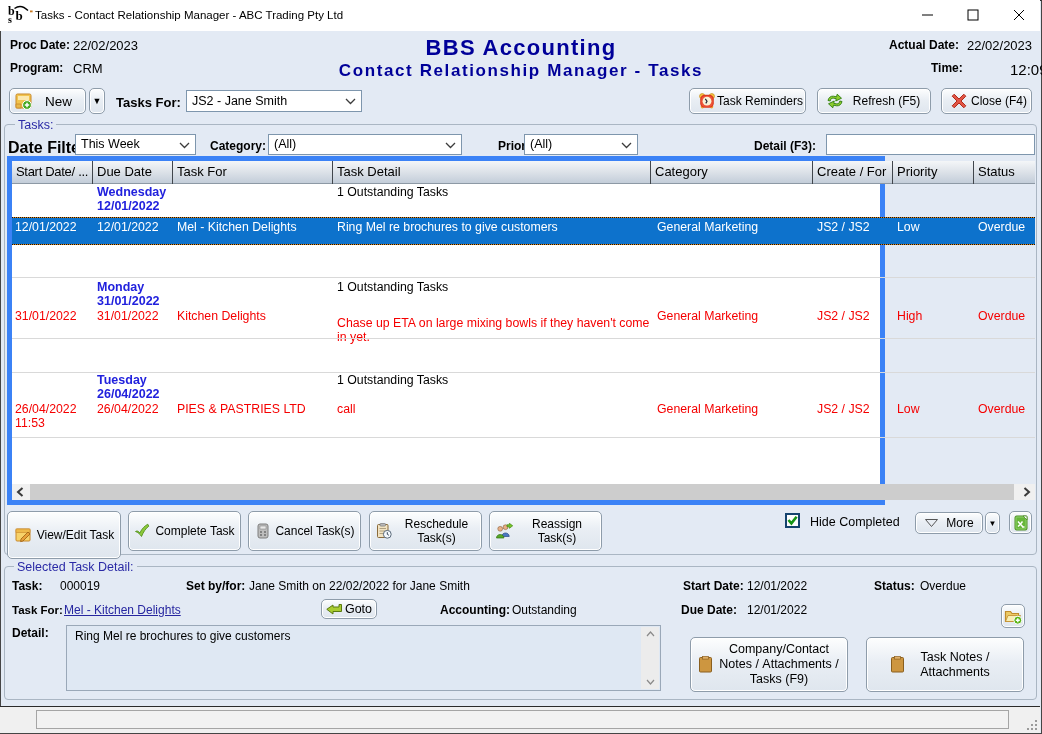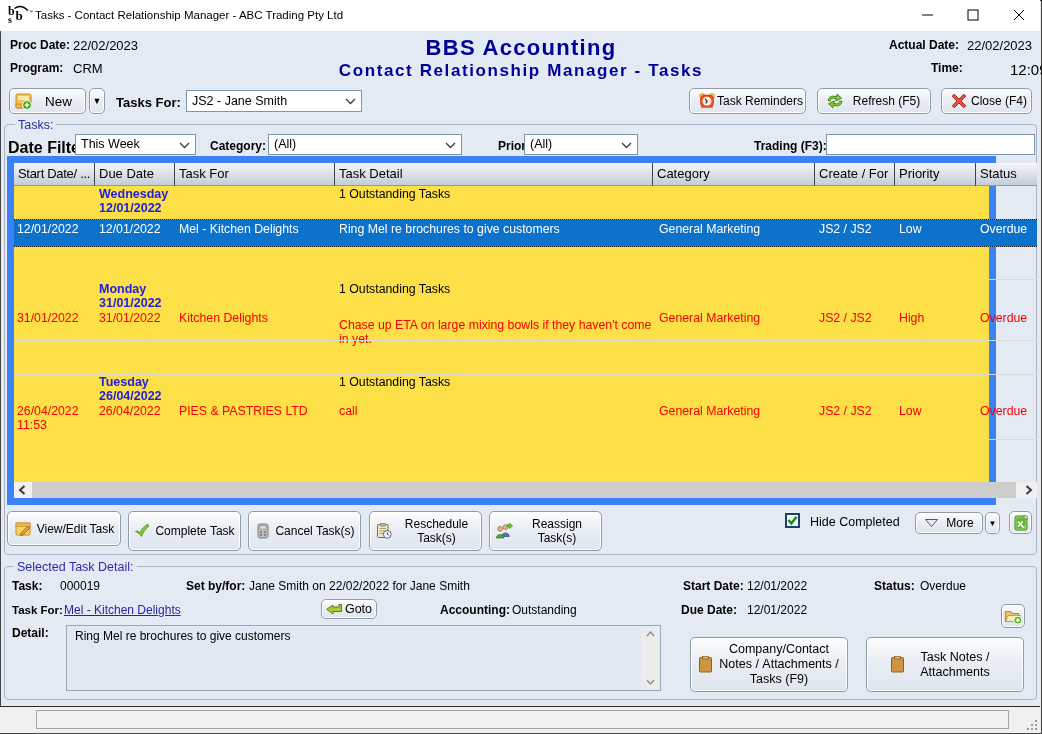--- a/index.html
+++ b/index.html
@@ -12,21 +12,21 @@
 .titlebar { position:absolute; left:0; top:0; width:1040px; height:31px; background:#ffffff; }
 .titlebar .title { position:absolute; left:35px; top:9px; font-size:11.5px; color:#000; }
 .wbtn { position:absolute; top:0; width:46px; height:30px; }
 
 .btn { position:absolute; background:linear-gradient(#fdfefe, #e9eef4 45%, #dfe6ee); border:1px solid #8e9caa; border-radius:5px; box-shadow:inset 0 0 0 1px #ffffff; display:flex; align-items:center; justify-content:center; font-size:12px; color:#000; white-space:nowrap; }
 .grp { position:absolute; border:1px solid #aab6c3; border-radius:4px; }
 .grplabel { position:absolute; font-size:12.5px; color:#2a2aa6; background:#e3eaf4; padding:0 3px; }
 .combo { position:absolute; background:#fff; border:1px solid #7e96ad; font-size:12.5px; }
 .combo .chev { position:absolute; right:5px; top:7px; width:11px; height:7px; }
 
-.tablebox { position:absolute; left:7px; top:156px; width:989px; height:349px; border:7px solid #3b82f6; background:#fde047; }
+.tablebox { position:absolute; left:7px; top:156px; width:878px; height:349px; border:5px solid #3b82f6; background:#ffffff; }
 .thead { position:absolute; left:0; top:0; width:1023px; height:23px; background:linear-gradient(#f4f6f8,#dfe4ea 45%,#c3cdd9); border-bottom:1px solid #8d99a5; }
 .th { position:absolute; top:0; height:23px; line-height:22px; padding-left:4px; font-size:13px; color:#000; border-right:1px solid #41464c; white-space:nowrap; overflow:hidden; }
 .cell { position:absolute; font-size:12.3px; white-space:nowrap; }
 .sep { position:absolute; left:0; width:1023px; height:1px; background:#d9d9d9; }
 .grpdate { color:#2121dd; font-weight:bold; font-size:12.5px; line-height:14px; }
 .red { color:#f50000; }
 .selrow { position:absolute; left:0; width:1023px; background:#0d72cc; color:#fff; }
 .dotline { position:absolute; left:0; width:1023px; height:1px; background:repeating-linear-gradient(90deg, #111 0px, #111 1px, #e08818 1px, #e08818 2px); }
 
 .hscroll { position:absolute; left:0; bottom:0; width:1023px; height:16px; background:#f0f0f0; }
@@ -139,21 +139,21 @@
       <path d="M1 1 L5.5 5.5 L10 1" stroke="#3c3c3c" stroke-width="1.3" fill="none"></path>
     </svg>
   </div>
 <div class="abs b" style="left:474px; top:139px; font-size:12px;padding-left:24px;">Priority:</div>
 <div class="combo" style="left:524px; top:134px; width:114px; height:21px;">
     <span style="position:absolute; left:5px; top:2px;">(All)</span>
     <svg class="chev" viewBox="0 0 11 7">
       <path d="M1 1 L5.5 5.5 L10 1" stroke="#3c3c3c" stroke-width="1.3" fill="none"></path>
     </svg>
   </div>
-<div class="abs b" style="left:754px; top:139px; font-size:12px;">Trading (F3):</div>
+<div class="abs b" style="left:754px; top:139px; font-size:12px;">Detail (F3):</div>
 <div class="combo" style="left:826px; top:134px; width:209px; height:21px;"></div>
 
 <div class="tablebox">
   <div class="thead">
     <div class="th" style="left:0; width:81px; letter-spacing:-0.3px;">Start Date/ ...</div>
     <div class="th" style="left:81px; width:80px;">Due Date</div>
     <div class="th" style="left:161px; width:160px;">Task For</div>
     <div class="th" style="left:321px; width:318px;">Task Detail</div>
     <div class="th" style="left:639px; width:162px;">Category</div>
     <div class="th" style="left:801px; width:80px;">Create / For</div>
@@ -207,21 +207,21 @@
     <svg class="abs" style="left:4px; top:3px;" width="8" height="10" viewBox="0 0 8 10">
         <path d="M6.5 1 L2 5 L6.5 9" stroke="#3a3a3a" stroke-width="2" fill="none"></path>
       </svg>
     <svg class="abs" style="right:4px; top:3px;" width="8" height="10" viewBox="0 0 8 10">
         <path d="M1.5 1 L6 5 L1.5 9" stroke="#3a3a3a" stroke-width="2" fill="none"></path>
       </svg>
     <div class="abs" style="left:18px; top:0; width:984px; height:16px; background:#cdcdcd;"></div>
   </div>
 </div>
 
-<div class="btn btnl" style="left:7px; top:511px; width:114px; height:35px; padding-left:7px;">
+<div class="btn btnl" style="left:7px; top:511px; width:114px; height:48px; padding-left:7px;">
   <svg width="16" height="16" viewBox="0 0 16 16" style="flex-shrink:0;">
     <rect x="1" y="2" width="14" height="12" rx="1" fill="#f7d26a" stroke="#c8882a" stroke-width="1"></rect>
     <rect x="1" y="2" width="14" height="3.5" fill="#eeb94a" stroke="#c8882a" stroke-width="0.6"></rect>
     <path d="M6 12 L13 5 L15 7 L8 14 L5.6 14.6 Z" fill="#e8a03a" stroke="#9a6010" stroke-width="0.8"></path>
   </svg>
   <span class="t">View/Edit Task</span>
 </div>
 <div class="btn btnl" style="left:128px; top:511px; width:113px; height:40px; padding-left:5px;">
   <svg width="16" height="16" viewBox="0 0 16 16" style="flex-shrink:0;">
     <path d="M1.5 8.5 C3 7.5 4.5 8 5.8 10 C8 5.5 10.5 3 13.8 1.2 L14.8 3.2 C11.5 5.8 9.5 8.8 7.5 13.5 C6 11 4 9.5 1.5 8.5 Z" fill="#8cc83a" stroke="#4a8a14" stroke-width="0.8"></path>

